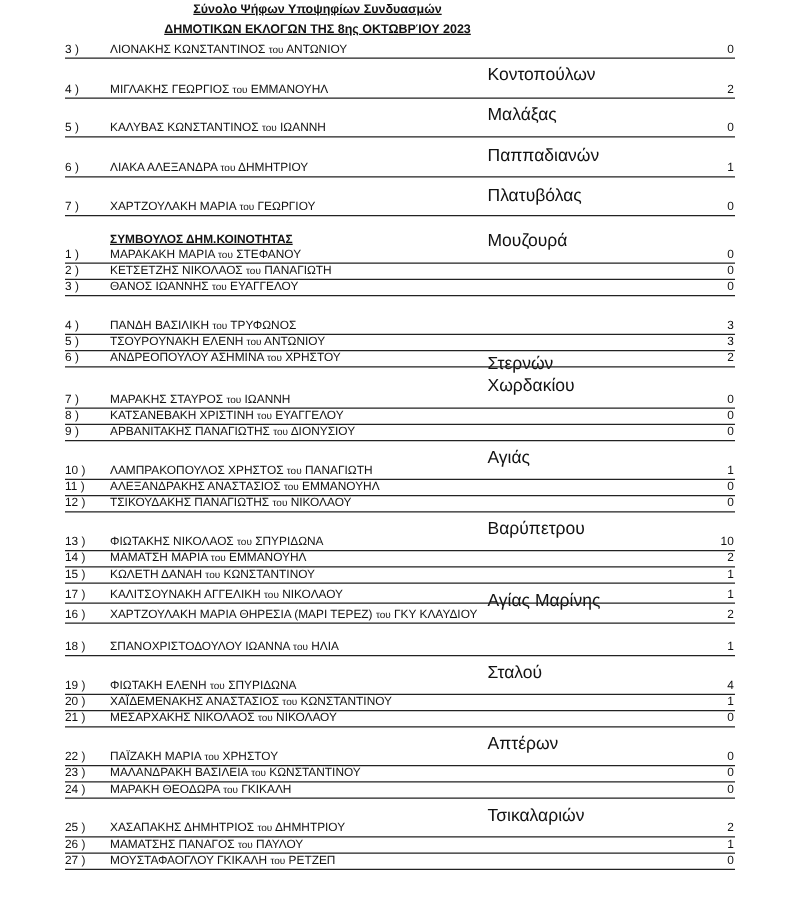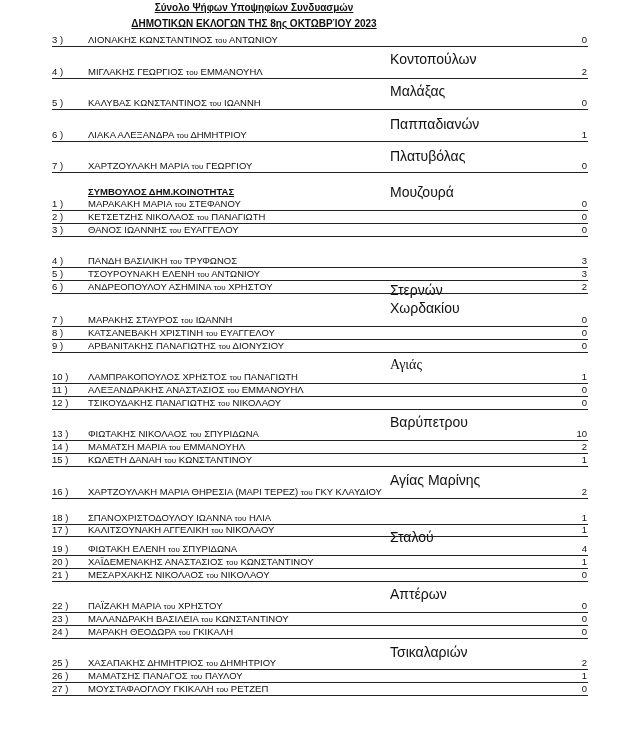--- a/index.html
+++ b/index.html
@@ -40,21 +40,21 @@
 
 <div class="section-head" style="top:186px;">ΣΥΜΒΟΥΛΟΣ ΔΗΜ.ΚΟΙΝΟΤΗΤΑΣ</div>
 
 <div class="area" style="top:53px;">Κοντοπούλων</div>
 <div class="area" style="top:85px;text-align:center;">Μαλάξας</div>
 <div class="area" style="top:118px;">Παππαδιανών</div>
 <div class="area" style="top:150px;">Πλατυβόλας</div>
 <div class="area" style="top:186px;">Μουζουρά</div>
 <div class="area" style="top:245px;margin-top:39px;">Στερνών</div>
 <div class="area" style="top:302px;">Χωρδακίου</div>
-<div class="area" style="top:359px;font-family:Liberation Serif, serif;">Αγιάς</div>
+<div class="area" style="top:359px;">Αγιάς</div>
 <div class="area" style="top:416px;">Βαρύπετρου</div>
 <div class="area" style="top:474px;">Αγίας Μαρίνης</div>
 <div class="area" style="top:531px;">Σταλού</div>
 <div class="area" style="top:588px;">Απτέρων</div>
 <div class="area" style="top:646px;">Τσικαλαριών</div>
 
 <div id="rows">
     <div class="row" style="top: 34px;">
       <span class="num">3 )</span>
       <span class="name"><span>ΛΙΟΝΑΚΗΣ ΚΩΝΣΤΑΝΤΙΝΟΣ</span> <span class="tou">του</span> <span>ΑΝΤΩΝΙΟΥ</span></span>
@@ -153,21 +153,21 @@
     <div class="row" style="top: 454px;">
       <span class="num">15 )</span>
       <span class="name"><span>ΚΩΛΕΤΗ ΔΑΝΑΗ</span> <span class="tou">του</span> <span>ΚΩΝΣΤΑΝΤΙΝΟΥ</span></span>
       <span class="votes">1</span>
     </div>
     <div class="row" style="top: 486px;">
       <span class="num">16 )</span>
       <span class="name"><span>ΧΑΡΤΖΟΥΛΑΚΗ ΜΑΡΙΑ ΘΗΡΕΣΙΑ (ΜΑΡΙ ΤΕΡΕΖ)</span> <span class="tou">του</span> <span>ΓΚΥ ΚΛΑΥΔΙΟΥ</span></span>
       <span class="votes">2</span>
     </div>
-    <div class="row" style="top: 524px;">
+    <div class="row" style="top: 470px;">
       <span class="num">17 )</span>
       <span class="name"><span>ΚΑΛΙΤΣΟΥΝΑΚΗ ΑΓΓΕΛΙΚΗ</span> <span class="tou">του</span> <span>ΝΙΚΟΛΑΟΥ</span></span>
       <span class="votes">1</span>
     </div>
     <div class="row" style="top: 512px;">
       <span class="num">18 )</span>
       <span class="name"><span>ΣΠΑΝΟΧΡΙΣΤΟΔΟΥΛΟΥ ΙΩΑΝΝΑ</span> <span class="tou">του</span> <span>ΗΛΙΑ</span></span>
       <span class="votes">1</span>
     </div>
     <div class="row" style="top: 543px;">

